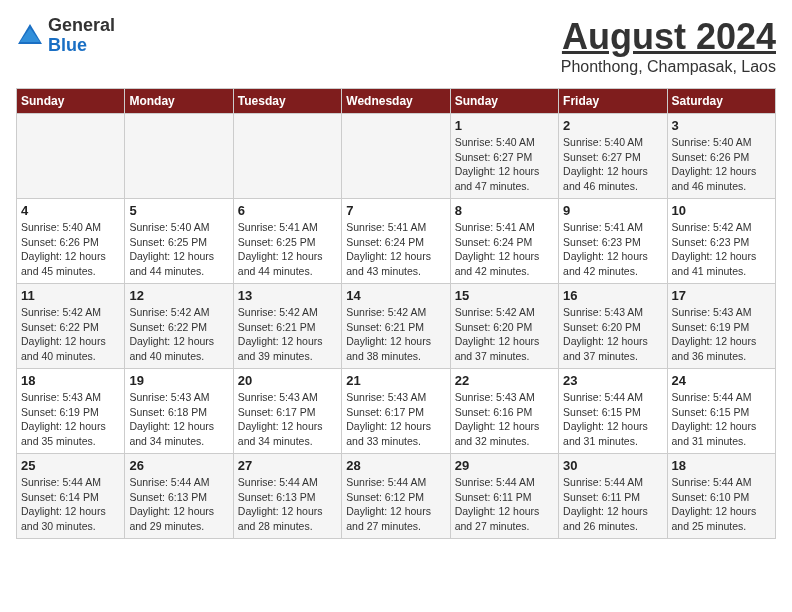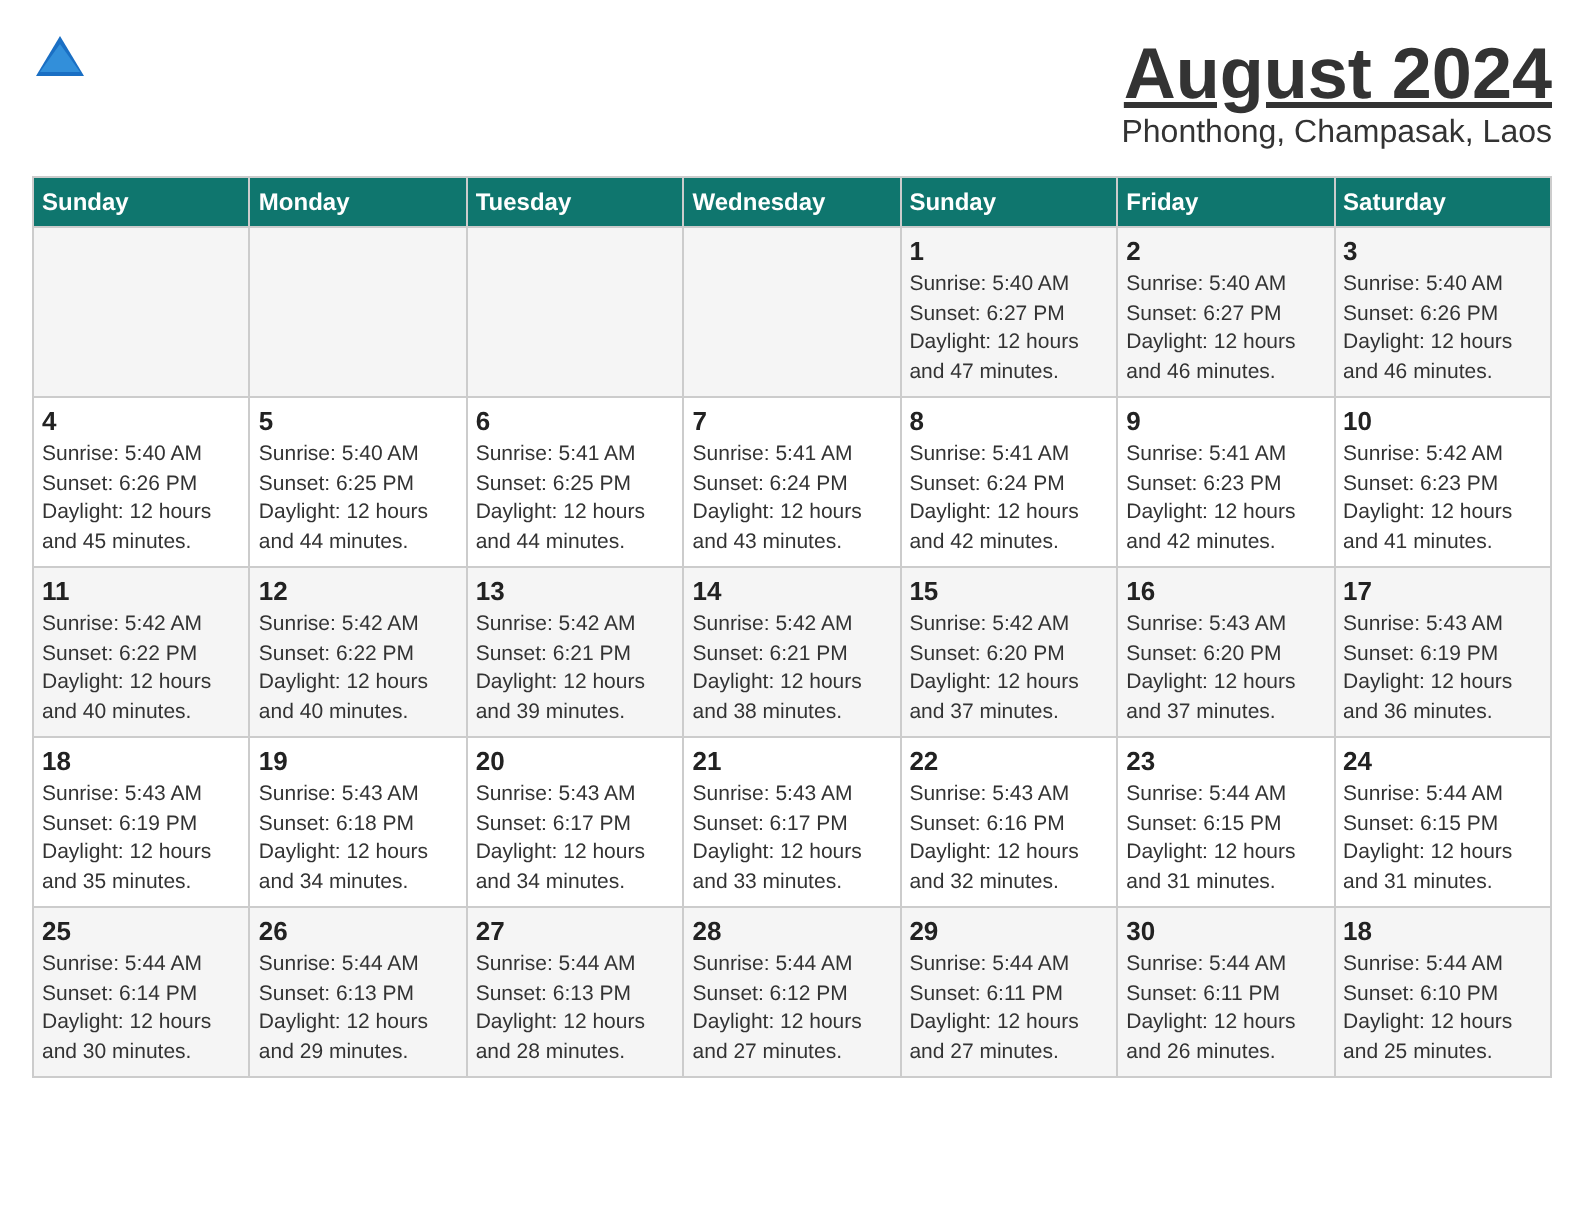--- a/index.html
+++ b/index.html
@@ -42,21 +42,21 @@
     .calendar-subtitle {
       font-size: 16px;
       color: #333;
     }
     table {
       width: 100%;
       border-collapse: collapse;
       font-size: 11px;
     }
     thead tr th {
-      background-color: #0f766e;
+      background-color: #7f1d1d;
       color: #fff;
       padding: 5px 4px;
       text-align: left;
       font-size: 12px;
       font-weight: bold;
       border: 1px solid #ccc;
     }
     tbody tr td {
       border: 1px solid #ccc;
       vertical-align: top;
@@ -87,20 +87,24 @@
   </style>
 </head>
 <body>
 
 <div class="header-area">
   <div class="logo">
     <svg class="logo-icon" viewBox="0 0 28 28">
       <polygon points="14,2 26,22 2,22" fill="#1a6fc4"></polygon>
       <polygon points="14,6 24,20 4,20" fill="#4aaff0" opacity="0.5"></polygon>
     </svg>
+    <div class="logo-text">
+      <span class="logo-general">General</span><br>
+      <span class="logo-blue">Blue</span>
+    </div>
   </div>
   <div class="title-block">
     <div class="calendar-title">August 2024</div>
     <div class="calendar-subtitle">Phonthong, Champasak, Laos</div>
   </div>
 </div>
 
 <table>
   <thead>
     <tr>

